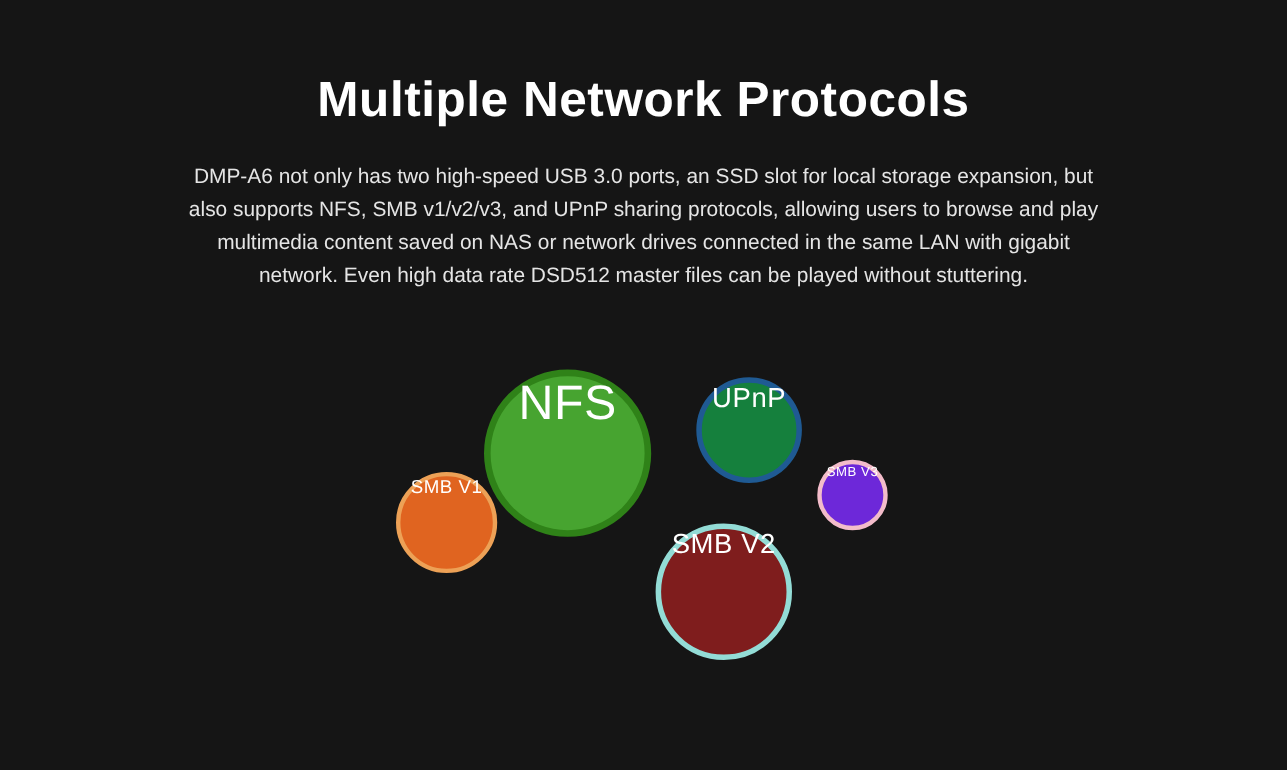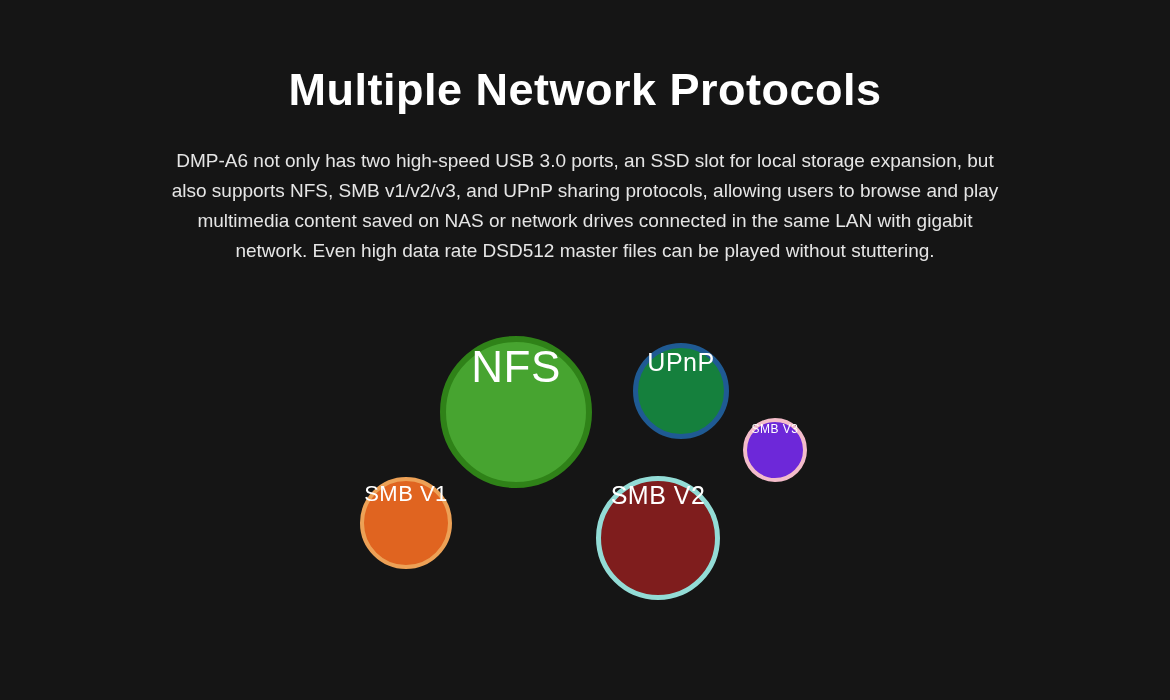--- a/index.html
+++ b/index.html
@@ -72,20 +72,20 @@
   <div class="bubble-area">
       <div class="bubble" style="left: 440px; top: 336px; width: 152px; height: 152px; background: rgb(71, 164, 48); border: 6px solid rgb(47, 130, 24); font-size: 44px;">
         <span>NFS</span>
       </div>
       <div class="bubble" style="left: 633px; top: 343px; width: 96px; height: 96px; background: #15803d; border: 5px solid rgb(31, 90, 147); font-size: 25px;">
         <span>UPnP</span>
       </div>
       <div class="bubble" style="left: 743px; top: 418px; width: 64px; height: 64px; background: #6d28d9; border: 4px solid rgb(243, 188, 202); font-size: 12px;">
         <span>SMB V3</span>
       </div>
-      <div class="bubble" style="left: 360px; top: 477px; width: 92px; height: 92px; background: rgb(224, 100, 32); border: 4px solid rgb(237, 161, 86); font-size: 22px;">
+      <div class="bubble" style="left: 360px; top: 429px; width: 92px; height: 92px; background: rgb(224, 100, 32); border: 4px solid rgb(237, 161, 86); font-size: 17px;">
         <span>SMB V1</span>
       </div>
       <div class="bubble" style="left: 596px; top: 476px; width: 124px; height: 124px; background: #7f1d1d; border: 5px solid rgb(147, 220, 214); font-size: 25px;">
         <span>SMB V2</span>
       </div>
     </div>
 </div>
 
 </body></html>

